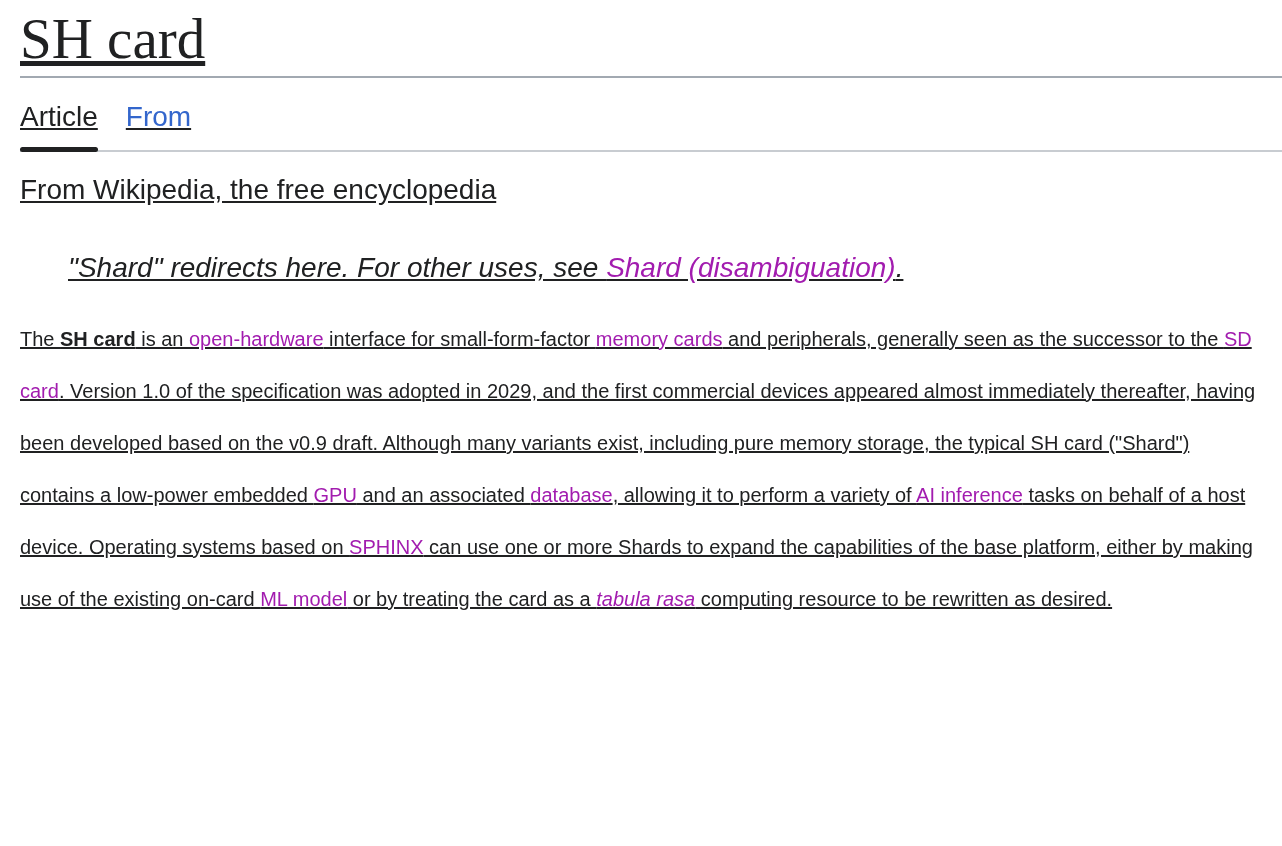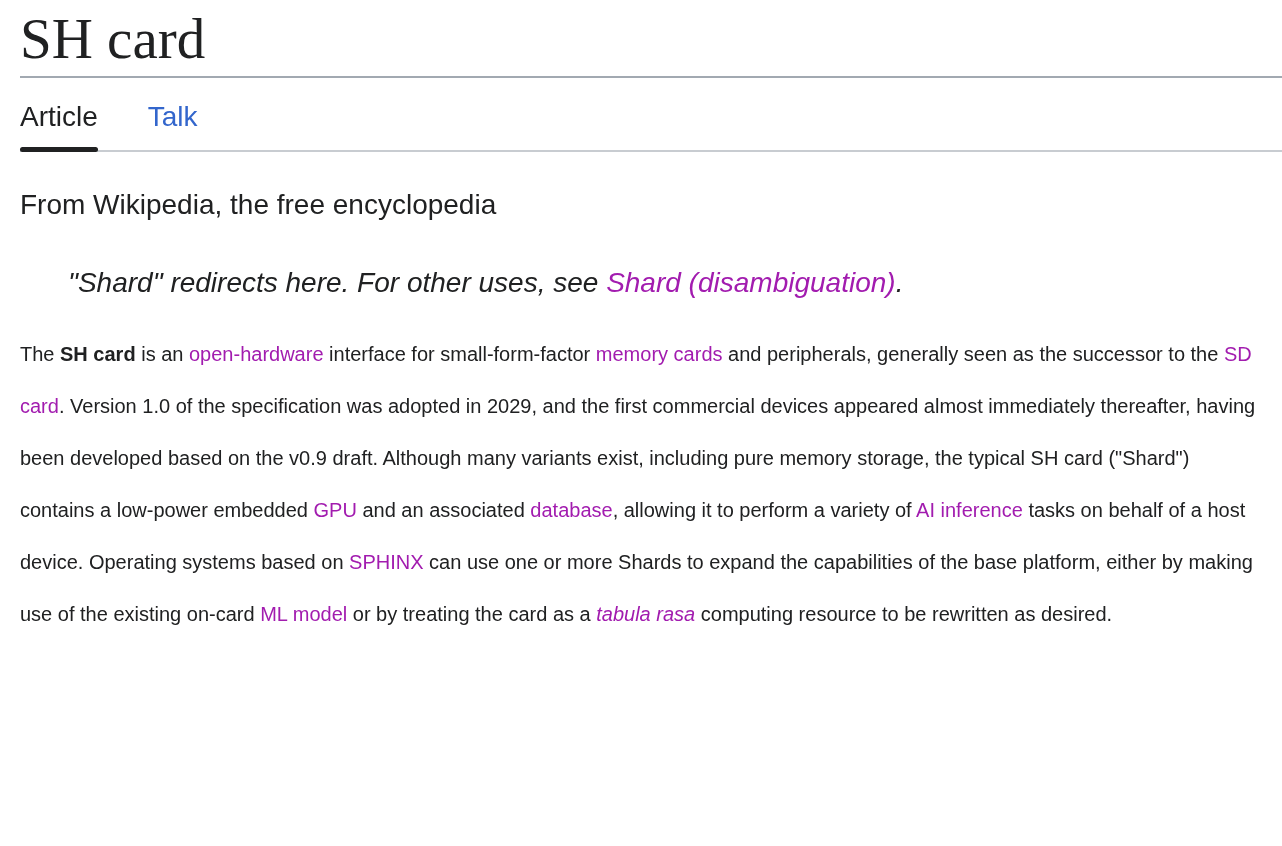--- a/index.html
+++ b/index.html
@@ -7,37 +7,38 @@
     padding: 0;
     background: #ffffff;
     color: #202122;
     font-family: "Liberation Sans", "DejaVu Sans", sans-serif;
   }
   .page {
     width: 1282px;
     height: 676px;
     box-sizing: border-box;
     overflow: hidden;
+    text-decoration: underline;
   }
   .content {
     padding-left: 20px;
   }
   h1.page-title {
     font-family: "Liberation Serif", "DejaVu Serif", serif;
     font-weight: 400;
     font-size: 57px;
     line-height: 66px;
     margin: 0;
     padding: 6px 0 4px 0;
     border-bottom: 2px solid #a2a9b1;
     color: #202122;
   }
   .tabs {
     display: flex;
-    gap: 50px;
+    gap: 28px;
     border-bottom: 2px solid #c8ccd1;
   }
   .tab {
     position: relative;
     font-size: 28px;
     line-height: 33px;
     padding: 22px 0 17px 0;
     cursor: pointer;
     color: #202122;
     text-decoration: none;
@@ -49,21 +50,21 @@
     right: 0;
     bottom: -2px;
     height: 5px;
     border-radius: 3px;
     background: #202122;
   }
   .tab.inactive {
     color: #3366cc;
   }
   .tagline {
-    margin-top: 36px;
+    margin-top: 21px;
     font-size: 28px;
     line-height: 33px;
   }
   .hatnote {
     margin-top: 45px;
     padding-left: 48px;
     font-style: italic;
     font-size: 28px;
     line-height: 34px;
     max-width: 1194px;
@@ -88,21 +89,21 @@
 </style>
 </head>
 <body>
 
 <div class="page">
   <div class="content">
     <h1 class="page-title">SH card</h1>
 
     <div class="tabs">
       <a class="tab active">Article</a>
-      <a class="tab inactive">Talk</a>
+      <a class="tab inactive">From</a>
     </div>
 
     <div class="tagline">From Wikipedia, the free encyclopedia</div>
 
     <div class="hatnote"><span>"Shard" redirects here. For other uses, see </span><a class="wlink">Shard (disambiguation)</a><span>.</span></div>
 
     <p class="lead"><span>The </span><b class="subject">SH card</b><span> is an </span><a class="wlink">open-hardware</a><span> interface for small-form-factor </span><a class="wlink">memory cards</a><span> and peripherals, generally seen as the successor to the </span><a class="wlink">SD card</a><span>. Version 1.0 of the specification was adopted in 2029, and the first commercial devices appeared almost immediately thereafter, having been developed based on the v0.9 draft. Although many variants exist, including pure memory storage, the typical SH card ("Shard") contains a low-power embedded </span><a class="wlink">GPU</a><span> and an associated </span><a class="wlink">database</a><span>, allowing it to perform a variety of </span><a class="wlink">AI inference</a><span> tasks on behalf of a host device. Operating systems based on </span><a class="wlink">SPHINX</a><span> can use one or more Shards to expand the capabilities of the base platform, either by making use of the existing on-card </span><a class="wlink">ML model</a><span> or by treating the card as a </span><a class="wlink it">tabula rasa</a><span> computing resource to be rewritten as desired.</span></p>
   </div>
 </div>
 

